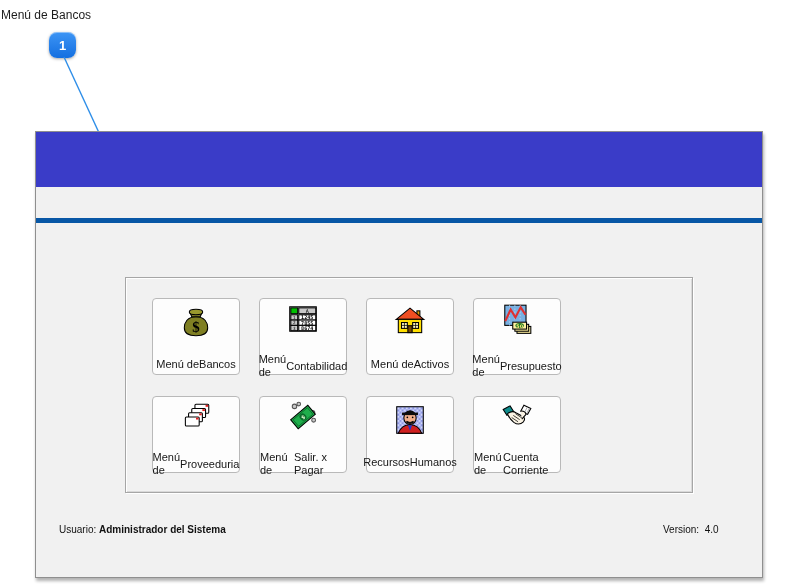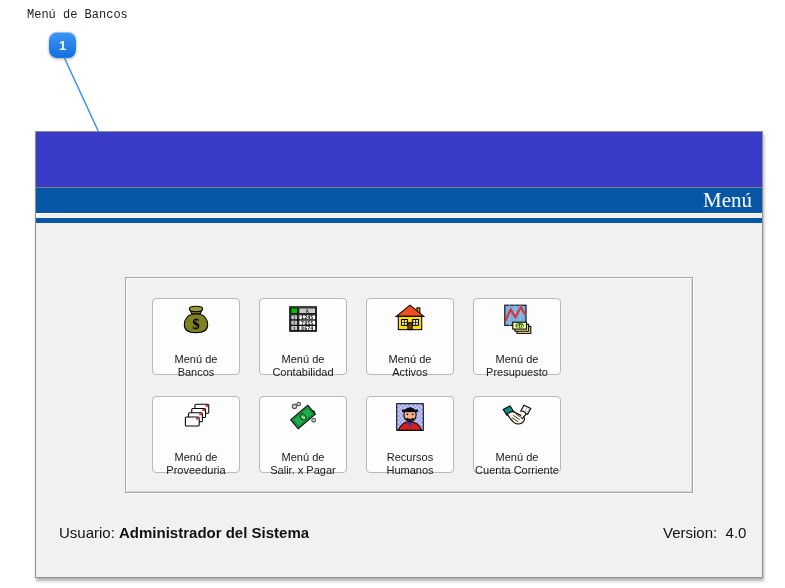--- a/index.html
+++ b/index.html
@@ -1,20 +1,20 @@
 <!DOCTYPE html>
 <html><head>
 <meta charset="utf-8">
 <style>
   html,body{margin:0;padding:0;background:#ffffff;}
   body{width:785px;height:588px;position:relative;overflow:hidden;
        font-family:"Liberation Sans", sans-serif;-webkit-font-smoothing:antialiased;}
 
   
-  .callout-label{position:absolute;left:27px;top:8px;font-size:12px;color:#1c1c1c;font-family:Liberation Mono, monospace;}
+  .callout-label{position:absolute;left:1px;top:8px;font-size:12px;color:#1c1c1c;}
   .callout-badge{position:absolute;left:49px;top:32px;width:27px;height:26px;
        border-radius:8px;background:linear-gradient(#3d95f5,#146fe0);
        box-shadow:0 1px 3px rgba(0,0,0,.35), inset 0 1px 0 rgba(255,255,255,.4);
        color:#fff;font-weight:bold;font-size:13px;display:flex;align-items:center;justify-content:center;}
   .annot-svg{position:absolute;left:0;top:0;pointer-events:none;}
 
   
   .app-window{position:absolute;left:35px;top:131px;width:726px;height:445px;
        background:#f1f1f1;border:1px solid #8f8f8f;
        box-shadow:1px 3px 3px rgba(0,0,0,.30);}
@@ -26,45 +26,44 @@
   .strip{position:absolute;left:0;top:86px;width:100%;height:5px;background:#0857a6;}
 
   
   .panel{position:absolute;left:89px;top:145px;width:566px;height:214px;
        border:1px solid #a6a6a6;
        box-shadow:inset 1px 1px 0 #ffffff, inset -1px -1px 0 #d9d9d9, 1px 1px 0 #ffffff;}
   .menu-btn{position:absolute;width:88px;height:77px;background:#fdfdfd;
        border:1px solid #b9b9b9;border-radius:4px;box-sizing:border-box;
        display:flex;flex-direction:column;align-items:center;cursor:pointer;}
   .menu-btn .icn{height:40px;display:flex;align-items:center;justify-content:center;padding-top:3px;}
-  .menu-btn .lbl{flex:1;display:flex;flex-direction:column;align-items:center;justify-content:center;
+  .menu-btn .lbl{flex:1;display:flex;flex-direction:row;align-items:center;justify-content:center;
        font-size:11px;line-height:13px;color:#161616;padding-bottom:3px;margin-top:17px;}
   .c1{left:26px;} .c2{left:133px;} .c3{left:240px;} .c4{left:347px;} .c5{left:454px;}
   .r1{top:20px;} .r2{top:118px;}
 
   
-  .footer-line{position:absolute;font-size:15px;color:#111;white-space:pre;}
+  .footer-line{position:absolute;font-size:10px;color:#111;white-space:pre;}
   .f-user{left:23px;top:392px;}
   .f-update{left:6px;top:412px;}
   .f-version{left:627px;top:392px;}
   .bold{font-weight:bold;}
   .blue-date{font-weight:bold;color:#0000ee;}
 </style>
 </head>
 <body>
 
 <div class="callout-label">Menú de Bancos</div>
 <div class="callout-badge">1</div>
 <svg class="annot-svg" width="785" height="588">
   <line x1="64" y1="57" x2="173" y2="293" stroke="#2e8ee8" stroke-width="1.4"></line>
 </svg>
 
 <div class="app-window">
   <div class="band"></div>
-  <div class="menubar">Menú</div>
   <div class="strip"></div>
 
   <div class="panel">
 
     <div class="menu-btn c1 r1">
       <div class="icn">
         <svg viewBox="0 0 32 32" width="34" height="34">
           <path d="M16 11 C8 11 5 16.5 5 21.5 C5 27 9.5 29 16 29 C22.5 29 27 27 27 21.5 C27 16.5 24 11 16 11 Z" fill="#7f7f23" stroke="#000"></path>
           <path d="M12 11 L10.8 8 L21.2 8 L20 11 Z" fill="#7f7f23" stroke="#000"></path>
           <ellipse cx="16" cy="6.6" rx="6.3" ry="2.6" fill="#99992e" stroke="#000"></ellipse>

